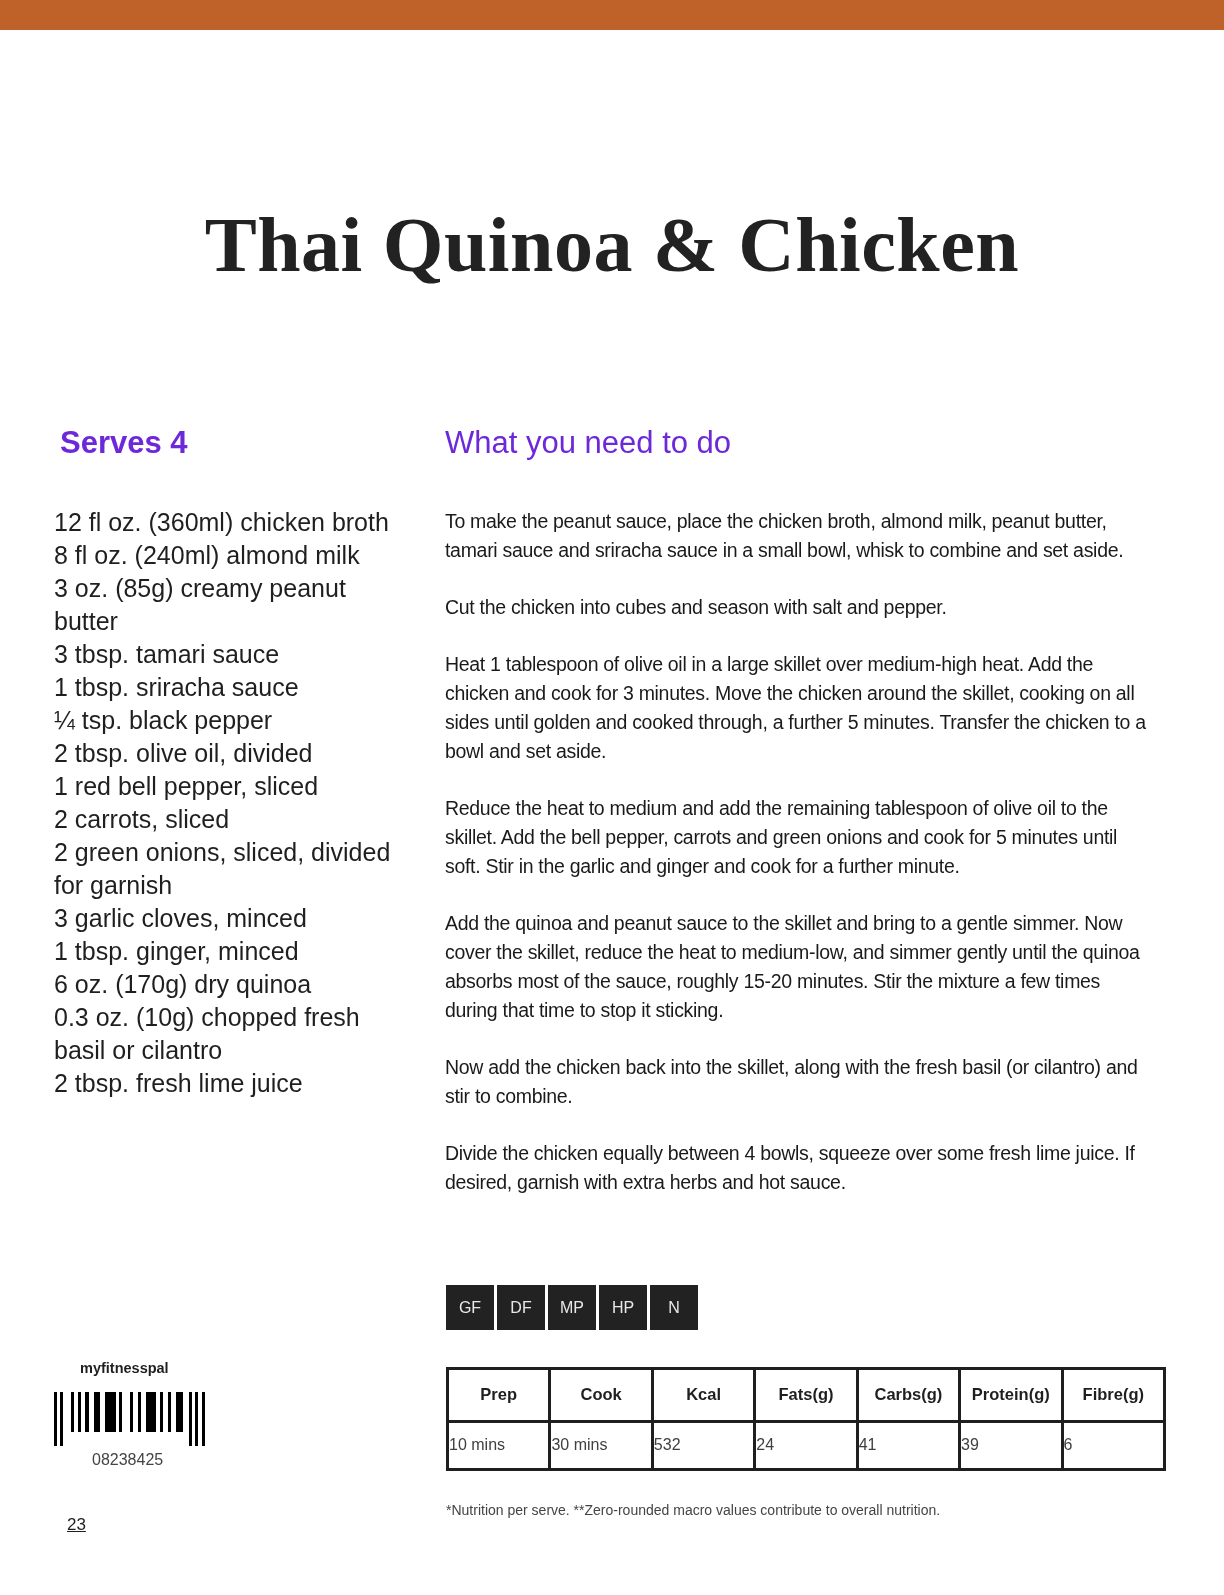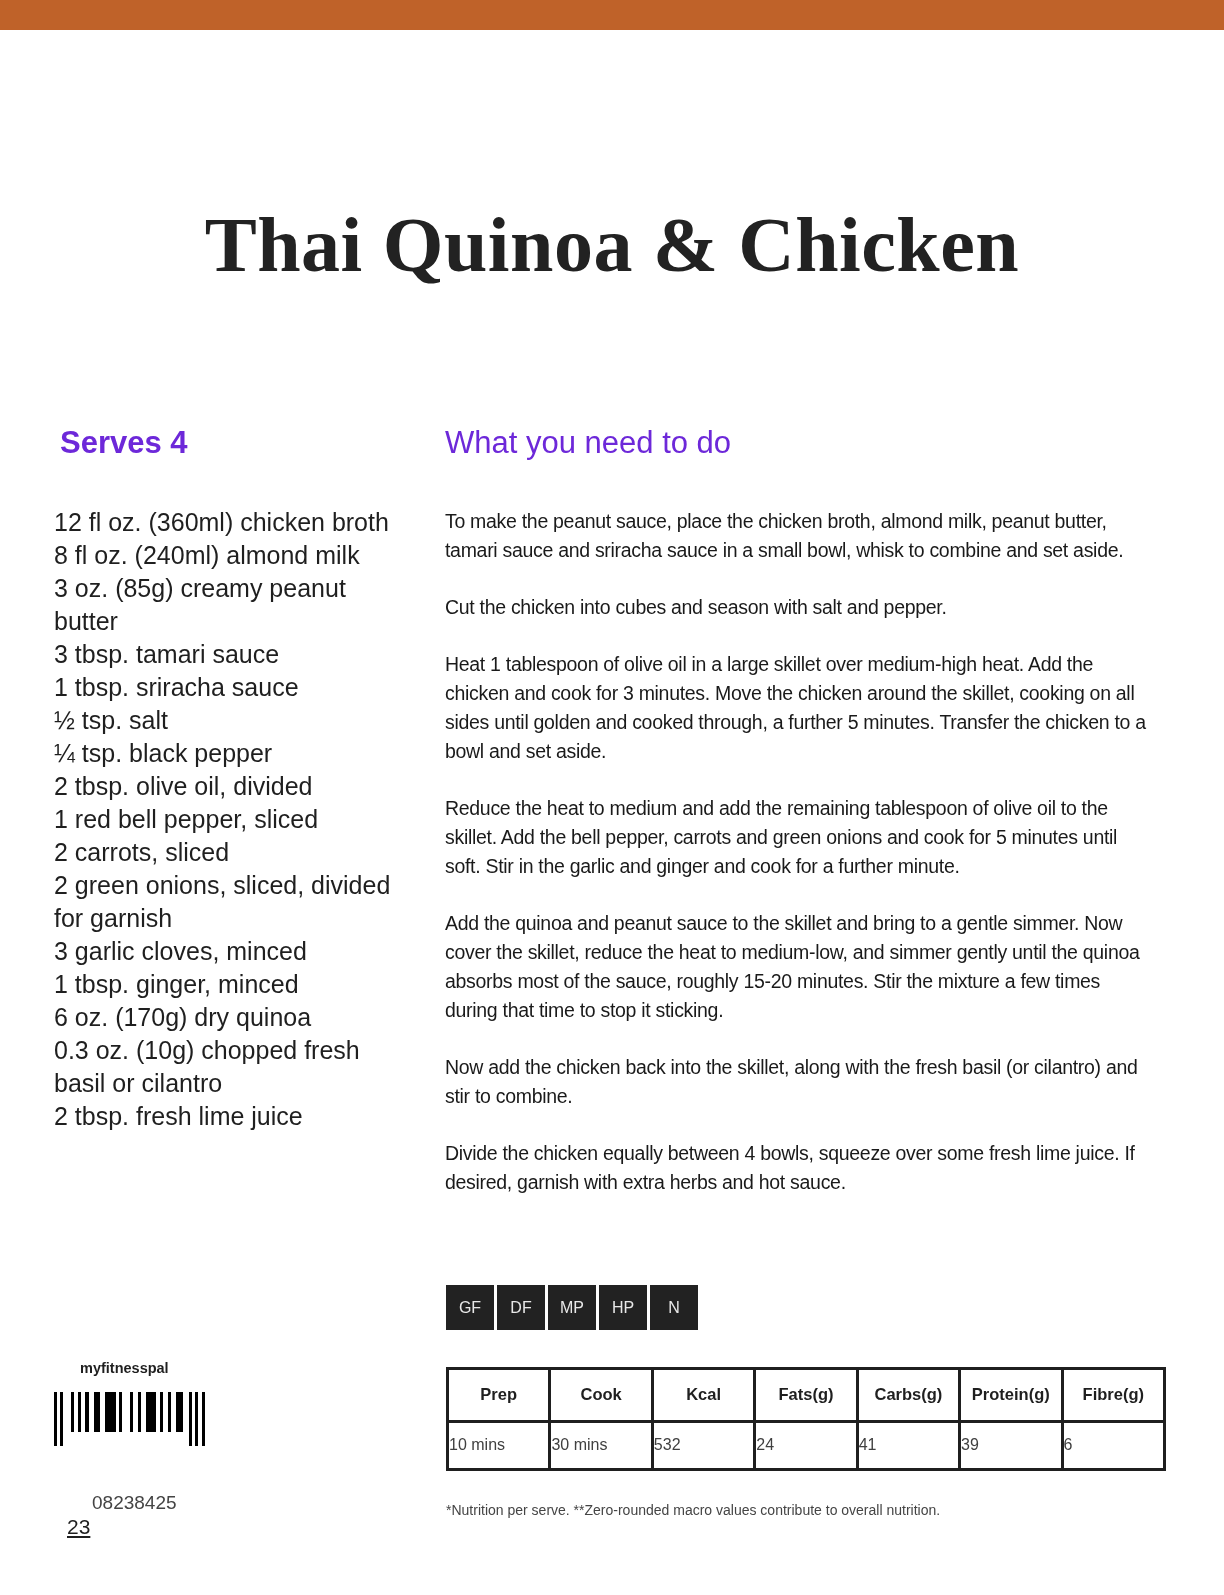--- a/index.html
+++ b/index.html
@@ -47,41 +47,40 @@
     }
     .nutrition th { height: 50px; font-size: 16.5px; font-weight: bold; color: #1f1f1f; }
     .nutrition td { height: 46px; font-size: 16px; font-weight: normal; color: #404040; }
 
     .footnote {
       position: absolute; left: 446px; top: 1502px; font-size: 14px; color: #444444;
     }
 
     .brand { position: absolute; left: 80px; top: 1360px; font-size: 14.5px; font-weight: bold; color: #1f1f1f; }
     .barcode { position: absolute; left: 54px; top: 1392px; width: 152px; height: 54px; }
-    .barcode-number { position: absolute; left: 92px; top: 1492px; font-size: 19px; color: #444444; }
+    .barcode-number { position: absolute; left: 92px; top: 1451px; font-size: 16px; color: #444444; }
 
-    .page-number { position: absolute; left: 67px; top: 1515px; font-size: 21px; color: #1f1f1f; text-decoration: underline; }
+    .page-number { position: absolute; left: 67px; top: 1515px; font-size: 17px; color: #1f1f1f; text-decoration: underline; }
   </style>
 </head>
 <body>
 
 <div class="top-bar"></div>
 
 <h1 class="title">Thai Quinoa &amp; Chicken</h1>
 
 <h2 class="section-heading serves">Serves 4</h2>
 <h2 class="section-heading method-heading">What you need to do</h2>
 
 <ul class="ingredients">
   <li>12 fl oz. (360ml) chicken broth</li>
   <li>8 fl oz. (240ml) almond milk</li>
   <li>3 oz. (85g) creamy peanut butter</li>
   <li>3 tbsp. tamari sauce</li>
   <li>1 tbsp. sriracha sauce</li>
-  <li>½ tsp. salt</li>
   <li>¼ tsp. black pepper</li>
   <li>2 tbsp. olive oil, divided</li>
   <li>1 red bell pepper, sliced</li>
   <li>2 carrots, sliced</li>
   <li>2 green onions, sliced, divided for garnish</li>
   <li>3 garlic cloves, minced</li>
   <li>1 tbsp. ginger, minced</li>
   <li>6 oz. (170g) dry quinoa</li>
   <li>0.3 oz. (10g) chopped fresh basil or cilantro</li>
   <li>2 tbsp. fresh lime juice</li>

